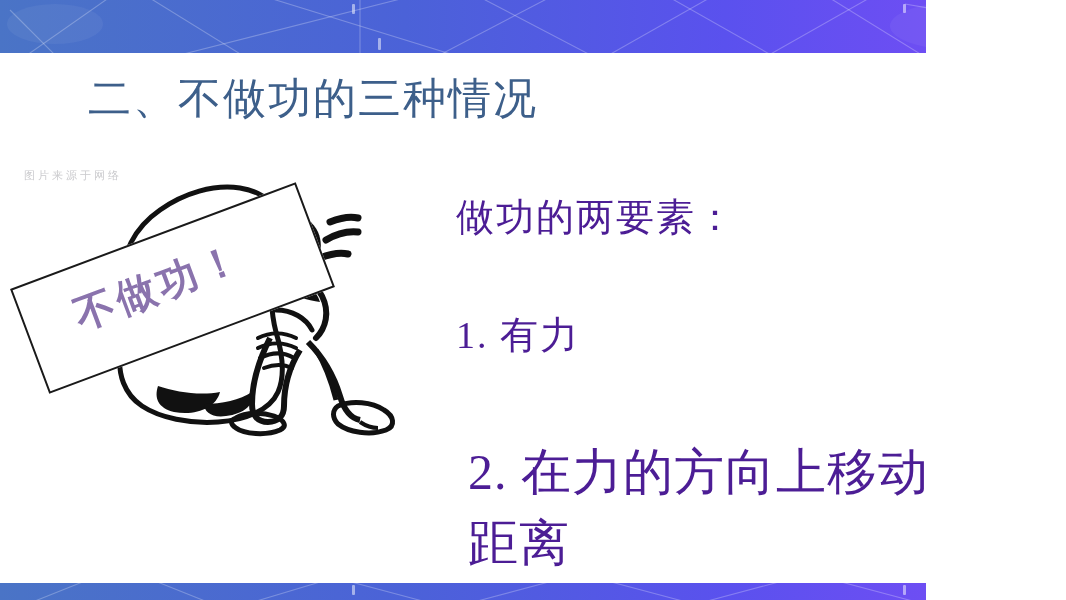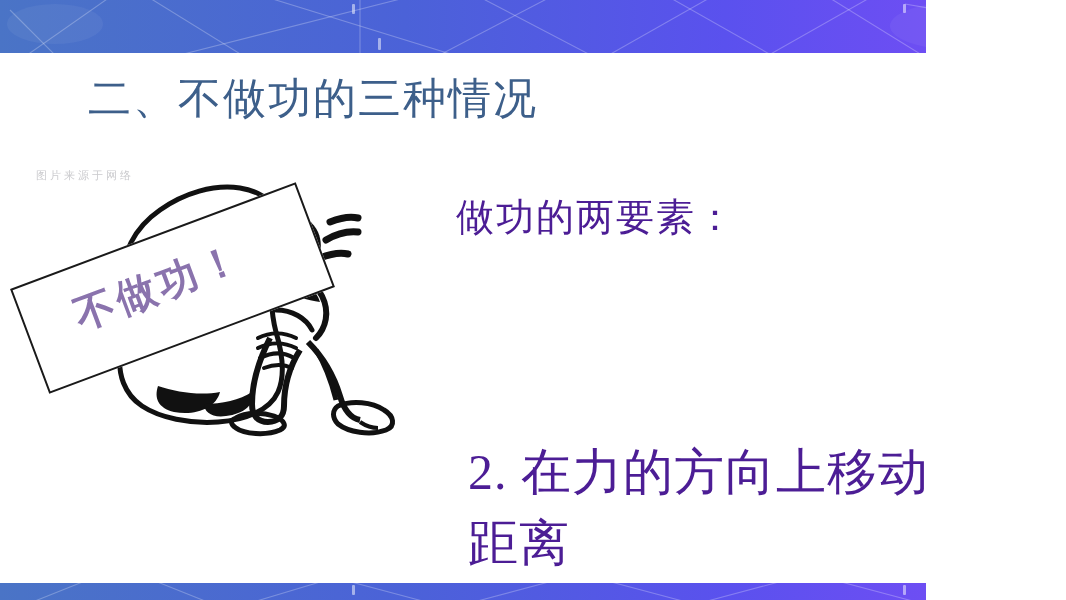--- a/index.html
+++ b/index.html
@@ -57,21 +57,21 @@
     position: absolute;
     left: 8px;
     top: 160px;
     width: 450px;
     height: 300px;
   }
   .figure svg { display: block; width: 100%; height: 100%; }
 
   .watermark {
     position: absolute;
-    left: 36px;
+    left: 24px;
     top: 168px;
     font-size: 11px;
     letter-spacing: 3px;
     color: #b9b9bd;
     font-family: "Liberation Sans", sans-serif;
     white-space: nowrap;
     opacity: .75;
   }
 
   
@@ -222,20 +222,21 @@
     </svg>
   </div>
 
   <div class="watermark">图片来源于网络</div>
 
   <div class="stamp">
     <span class="stamp-text">不做功！</span>
   </div>
 
   <div class="rt rt-heading">做功的两要素：</div>
+  <div class="rt rt-item1">1. 有力</div>
   <div class="rt rt-item2">2. 在力的方向上移动了
 距离</div>
 
   <div class="mark mark-check">
     <svg viewBox="0 0 82 72">
       <path d="M4 40 C10 34 18 34 24 42 L33 55 C34 57 36 57 37 54
                L63 10 C68 2 74 0 78 4 C80 6 79 10 76 15
                L44 66 C41 71 36 72 32 68 L6 46 C3 44 2 42 4 40 Z" fill="#4a7fb5"></path>
     </svg>
   </div>

